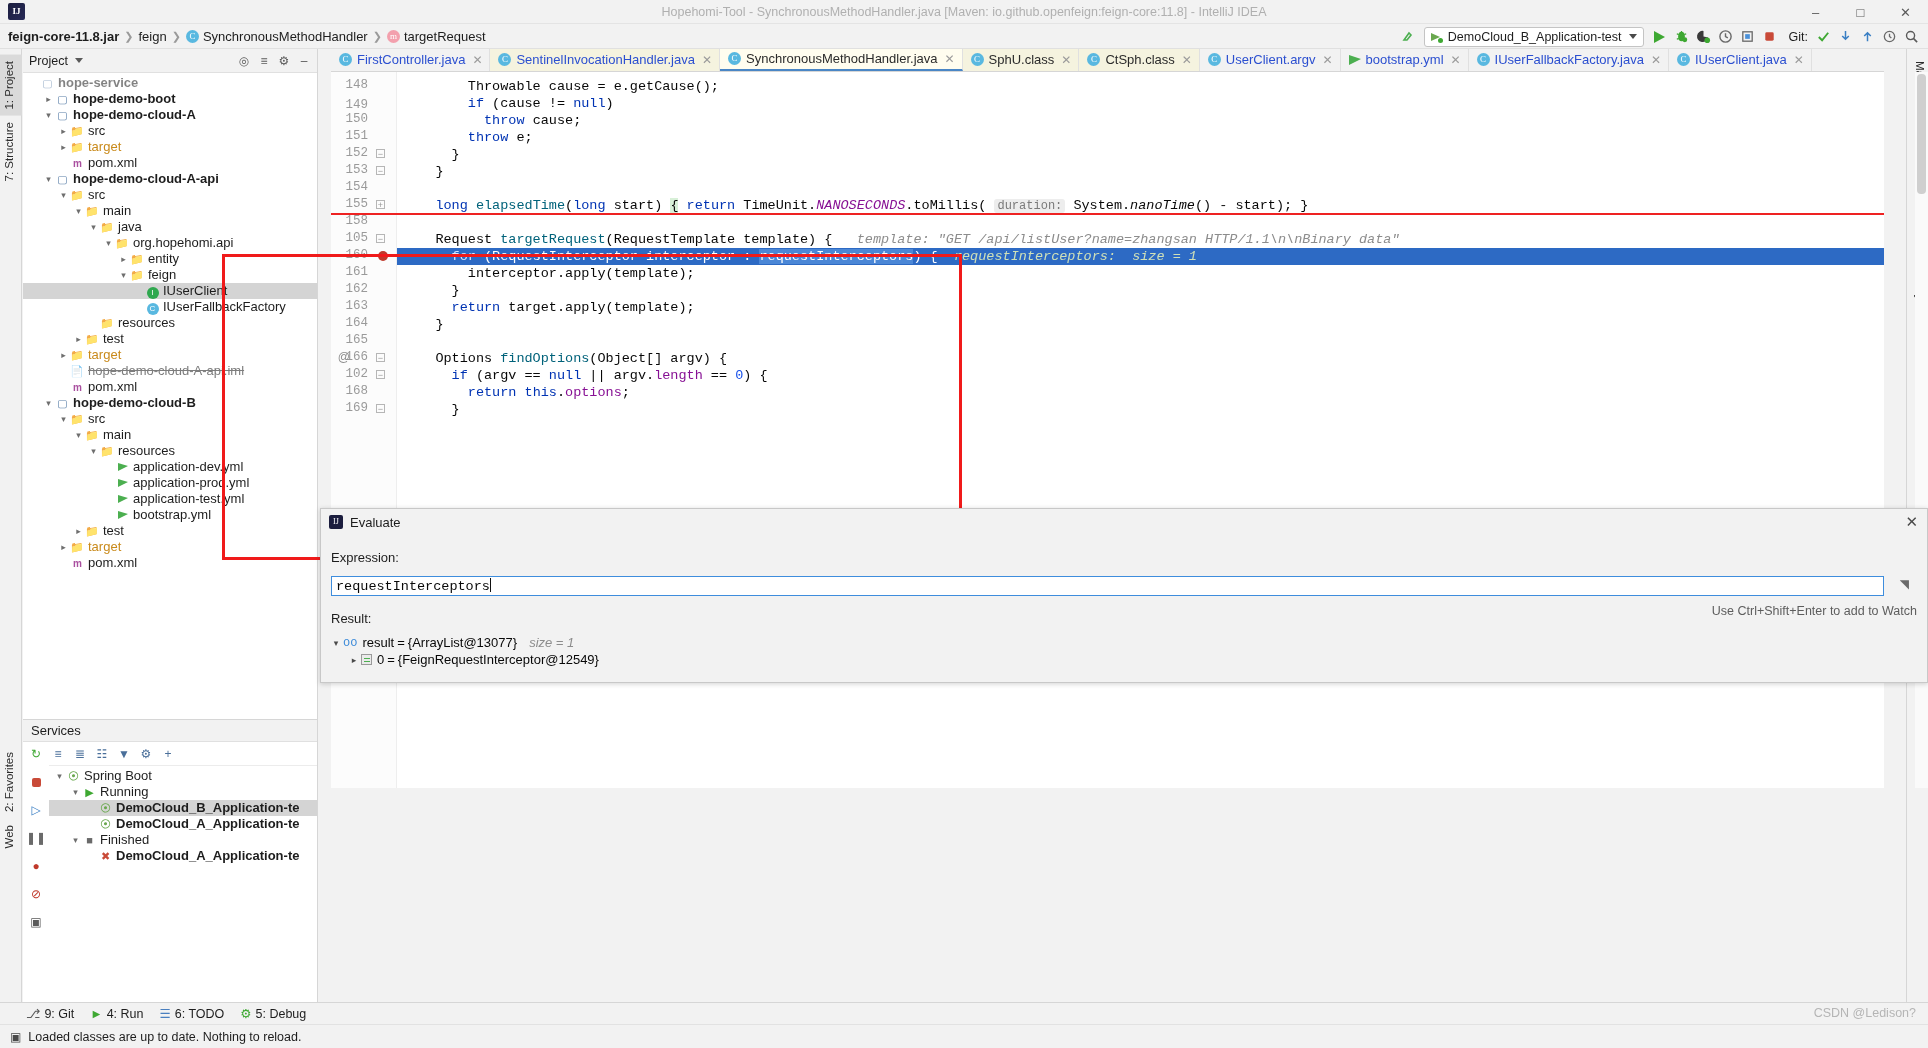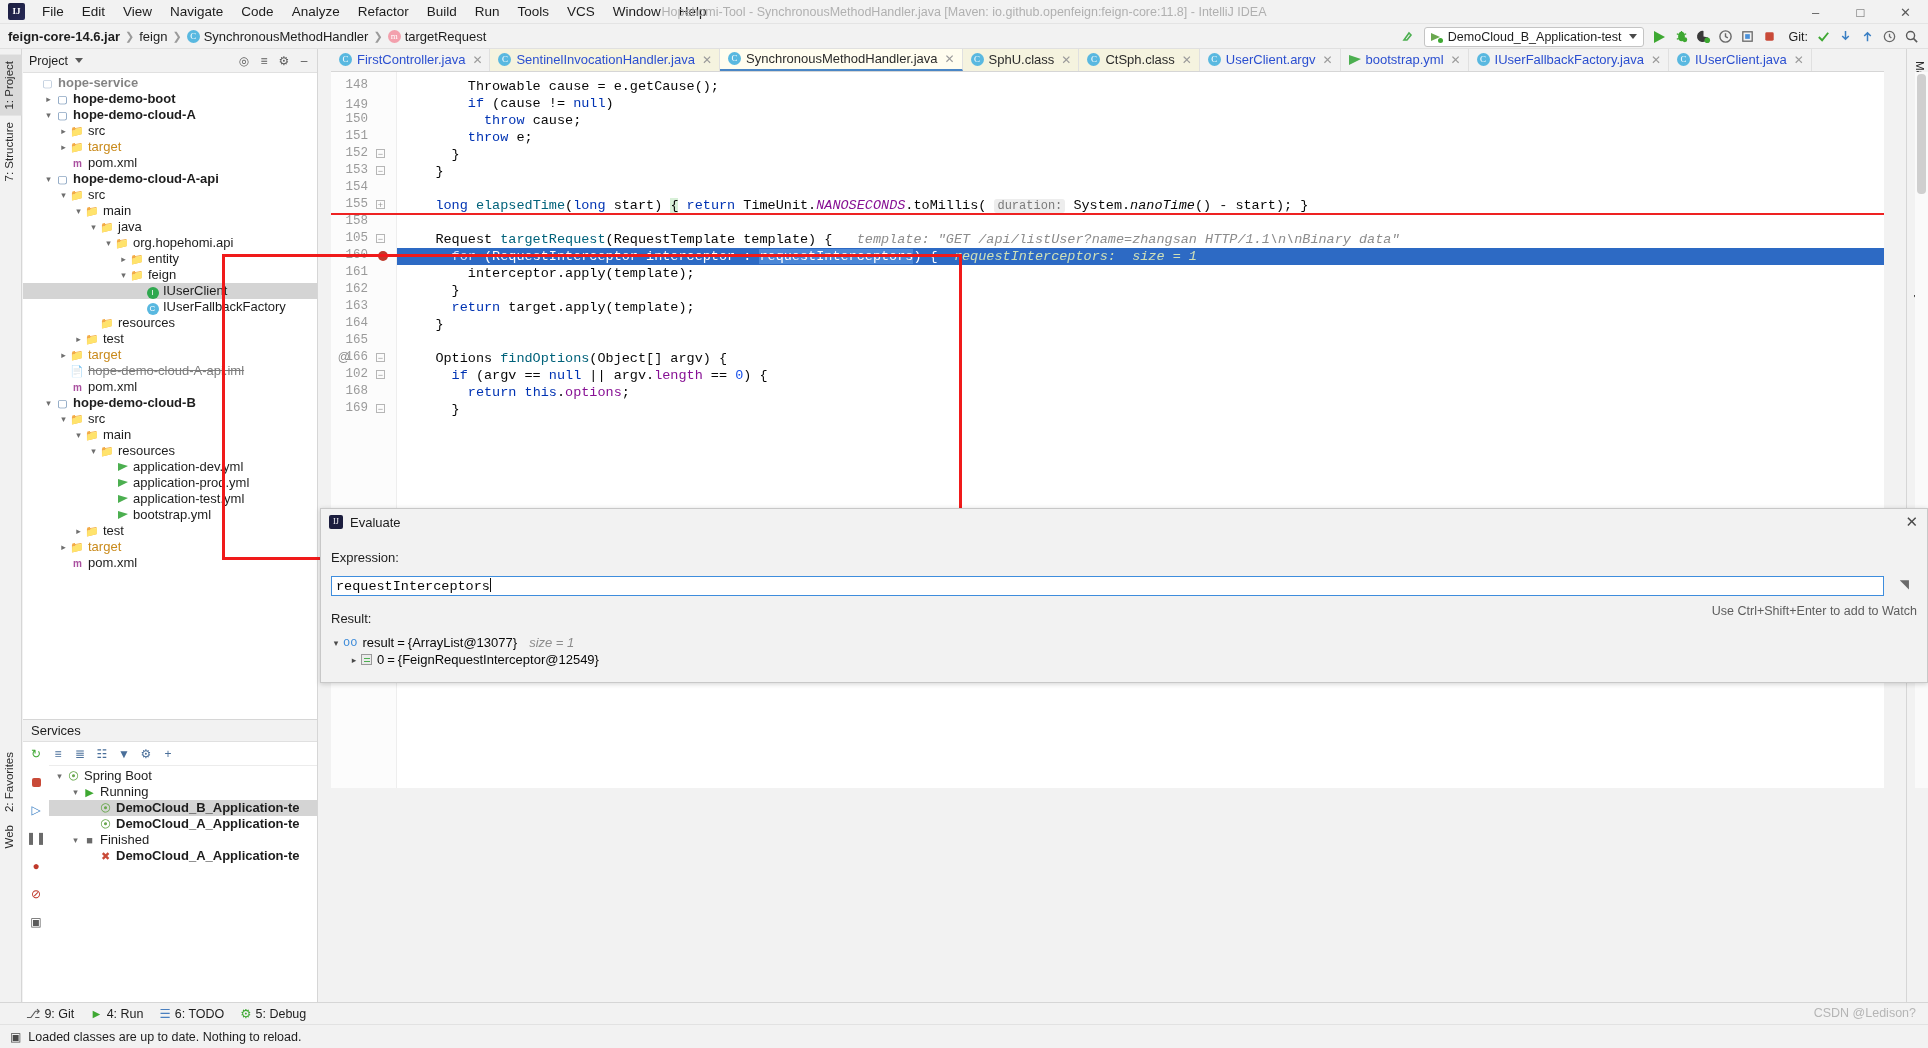--- a/index.html
+++ b/index.html
@@ -303,46 +303,31 @@
   .scroll-thumb { position: absolute; right: 2px; top: 2px; width: 9px; height: 120px; background: #cfcfcf; border-radius: 4px; }
   .chk-ok { position: absolute; right: 2px; top: 4px; color: #3ea832; font-size: 11px; }
 </style>
 </head>
 <body>
 
 <div id="app">
 
   <div class="titlebar">
     <div class="ij-logo"></div>
-    <div class="menubar">
-      <div class="menu-item">File</div>
-      <div class="menu-item">Edit</div>
-      <div class="menu-item">View</div>
-      <div class="menu-item">Navigate</div>
-      <div class="menu-item">Code</div>
-      <div class="menu-item">Analyze</div>
-      <div class="menu-item">Refactor</div>
-      <div class="menu-item">Build</div>
-      <div class="menu-item">Run</div>
-      <div class="menu-item">Tools</div>
-      <div class="menu-item">VCS</div>
-      <div class="menu-item">Window</div>
-      <div class="menu-item">Help</div>
-    </div>
     <div class="title-text">Hopehomi-Tool - SynchronousMethodHandler.java [Maven: io.github.openfeign:feign-core:11.8] - IntelliJ IDEA</div>
     <div class="win-buttons">
       <div class="win-btn">–</div>
       <div class="win-btn">□</div>
       <div class="win-btn close">✕</div>
     </div>
   </div>
 
   <div class="navbar">
     <div class="crumb">
-      <span class="crumb-bold">feign-core-14.6.jar</span>
+      <span class="crumb-bold">feign-core-11.8.jar</span>
       <span class="crumb-sep">❯</span>
       <span>feign</span>
       <span class="crumb-sep">❯</span>
       <span class="badge-c">C</span>
       <span>SynchronousMethodHandler</span>
       <span class="crumb-sep">❯</span>
       <span class="badge-m">m</span>
       <span>targetRequest</span>
     </div>
     <div class="navbar-right">

